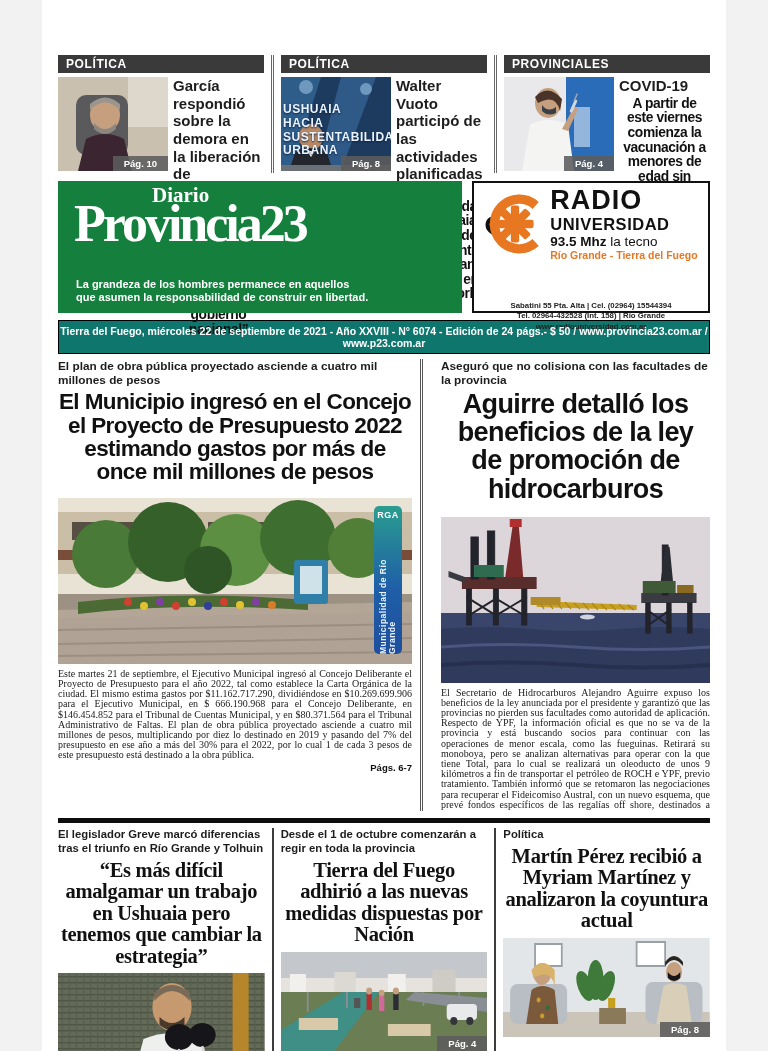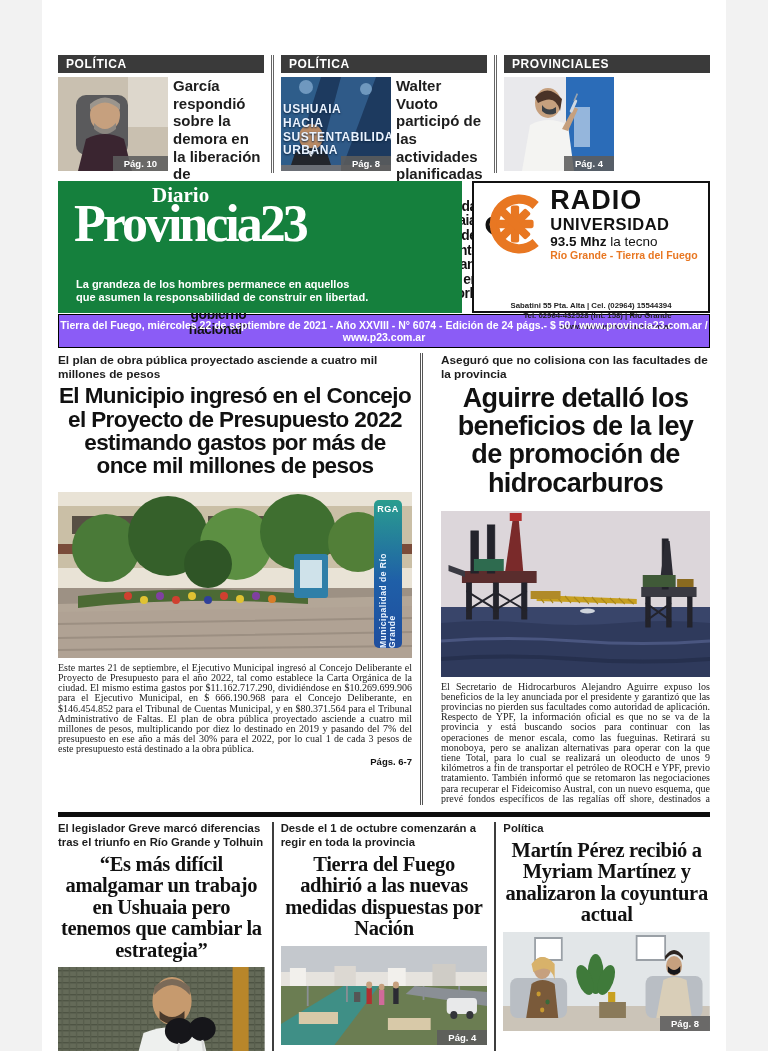--- a/index.html
+++ b/index.html
@@ -33,24 +33,24 @@
   .radio-ad{width:238px;background:#fff;border:2px solid #111;box-sizing:border-box;
             display:flex;flex-direction:column;align-items:center;padding:4px 2px 2px;gap:32px;}
   .radio-top{display:flex;align-items:center;gap:4px;}
   .radio-logo{width:62px;height:62px;flex-shrink:0;}
   .radio-txt{text-align:left;line-height:1;}
   .radio-l1{font-size:27px;font-weight:900;letter-spacing:1px;color:#111;}
   .radio-l2{font-size:16.5px;font-weight:800;letter-spacing:.5px;color:#111;margin-top:2px;}
   .radio-l3{font-size:13.5px;color:#111;margin-top:2px;}
   .radio-l3 b{font-weight:900;}
   .radio-l4{font-size:10.5px;color:#e87722;font-weight:700;margin-top:2px;}
-  .radio-contact{font-size:7.8px;color:#222;text-align:right;line-height:1.35;margin-top:8px;font-weight:600;}
-  
-  .date-bar{background:#8b5cf6;color:#fff;text-align:center;font-size:10.5px;font-weight:700;
-            padding:4px 0;margin-top:1px;border:1px solid #000;}
+  .radio-contact{font-size:7.8px;color:#222;text-align:center;line-height:1.35;margin-top:8px;font-weight:600;}
+  
+  .date-bar{background:#0f766e;color:#fff;text-align:center;font-size:10.5px;font-weight:700;
+            padding:4px 0;margin-top:7px;border:1px solid #000;}
   
   .main-row{display:flex;margin-top:5px;height:452px;}
   .main-col{min-width:0;overflow:hidden;}
   .main-left{width:354px;padding-right:8px;}
   .main-right{flex:1;border-left:3px double #555;padding-left:18px;}
   .kicker-main{font-size:11.8px;font-weight:700;line-height:1.2;color:#1d1d1d;}
   .headline-xl{font-weight:800;text-align:center;letter-spacing:-.6px;line-height:1.04;margin:3px 0 4px;}
   .headline-left{font-size:22.5px;}
   .headline-right{font-size:27px;}
   .main-photo{position:relative;height:166px;margin:14px 0 5px;overflow:hidden;}
@@ -141,20 +141,24 @@
             <path d="M70 30 L86 30 L86 70 L70 70 Z" fill="#fff" opacity=".5"></path>
             <ellipse cx="44" cy="26" rx="13" ry="15" fill="#c6a07e"></ellipse>
             <path d="M31 20 Q44 6 58 22 L56 34 Q52 16 34 26 Z" fill="#4a3328"></path>
             <path d="M38 28 Q44 36 52 30 L52 36 Q44 40 38 34 Z" fill="#3a3f45"></path>
             <path d="M18 94 L26 48 Q44 38 64 48 L70 94 Z" fill="#f4f4f2"></path>
             <path d="M58 52 L70 30 L74 32 L64 54 Z" fill="#c6a07e"></path>
             <rect x="68" y="22" width="3" height="14" rx="1.5" fill="#cfd8e2" transform="rotate(24 69 29)"></rect>
             <rect x="71" y="16" width="1.6" height="8" fill="#9aa4ae" transform="rotate(24 71 20)"></rect>
           </svg>
           <span class="pg-badge">Pág. 4</span>
+        </div>
+        <div class="top-text">
+          <div class="kicker-sm">COVID-19</div>
+          <div class="headline-sm">A partir de este viernes comienza la vacunación a menores de edad sin factores de riesgo</div>
         </div>
       </div>
     </div>
   </div>
 
   <div class="mast-row">
     <div class="masthead">
       <div class="mast-diario">Diario</div>
       <div class="mast-title">Provincia23</div>
       <div class="mast-tagline">

